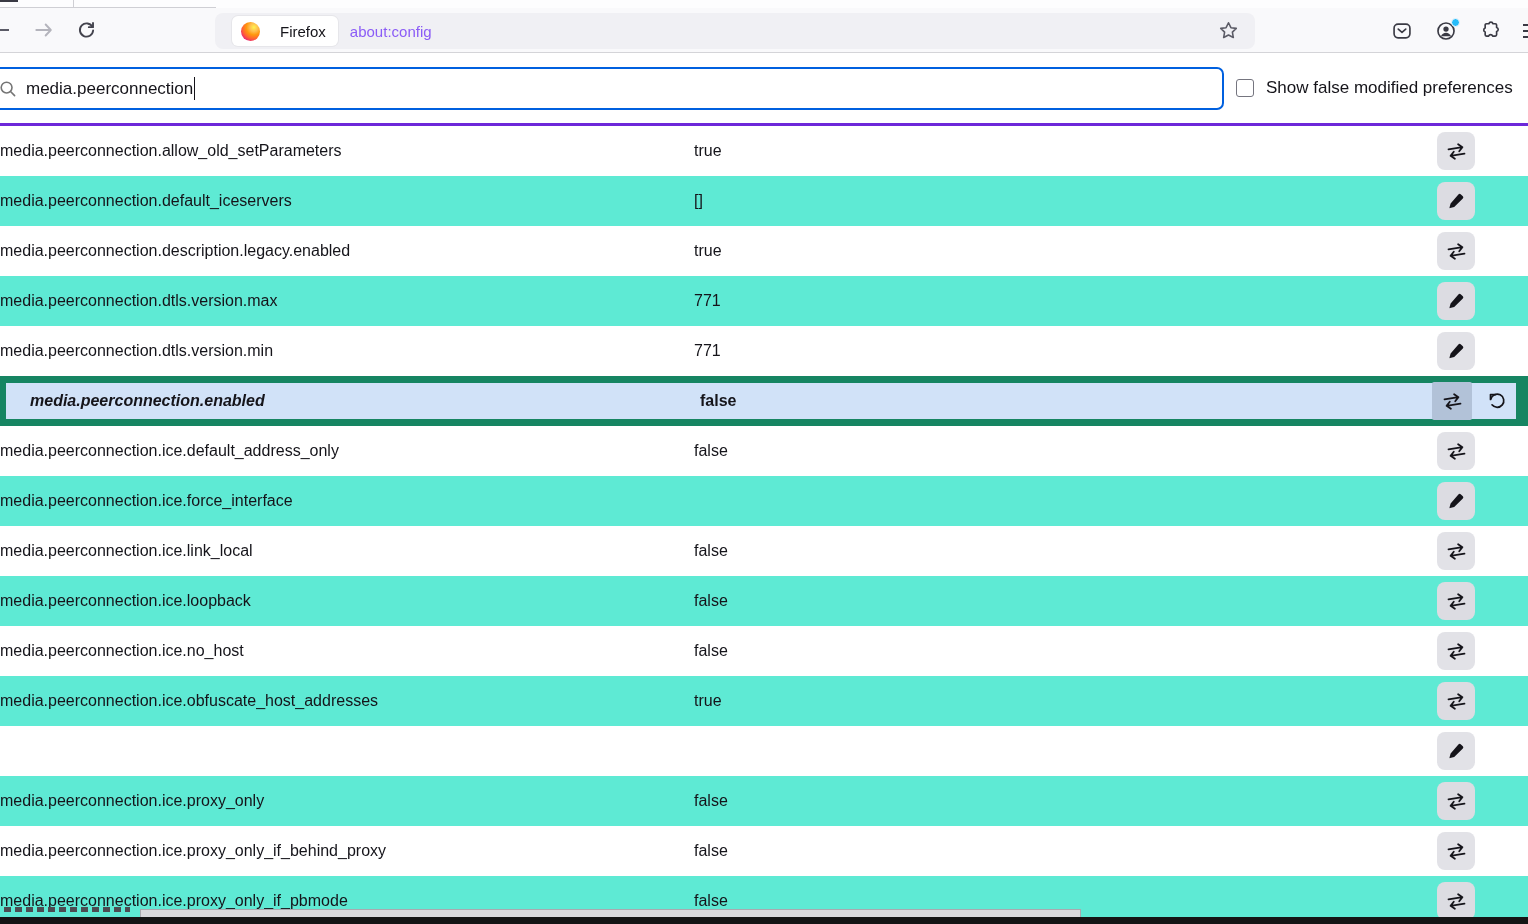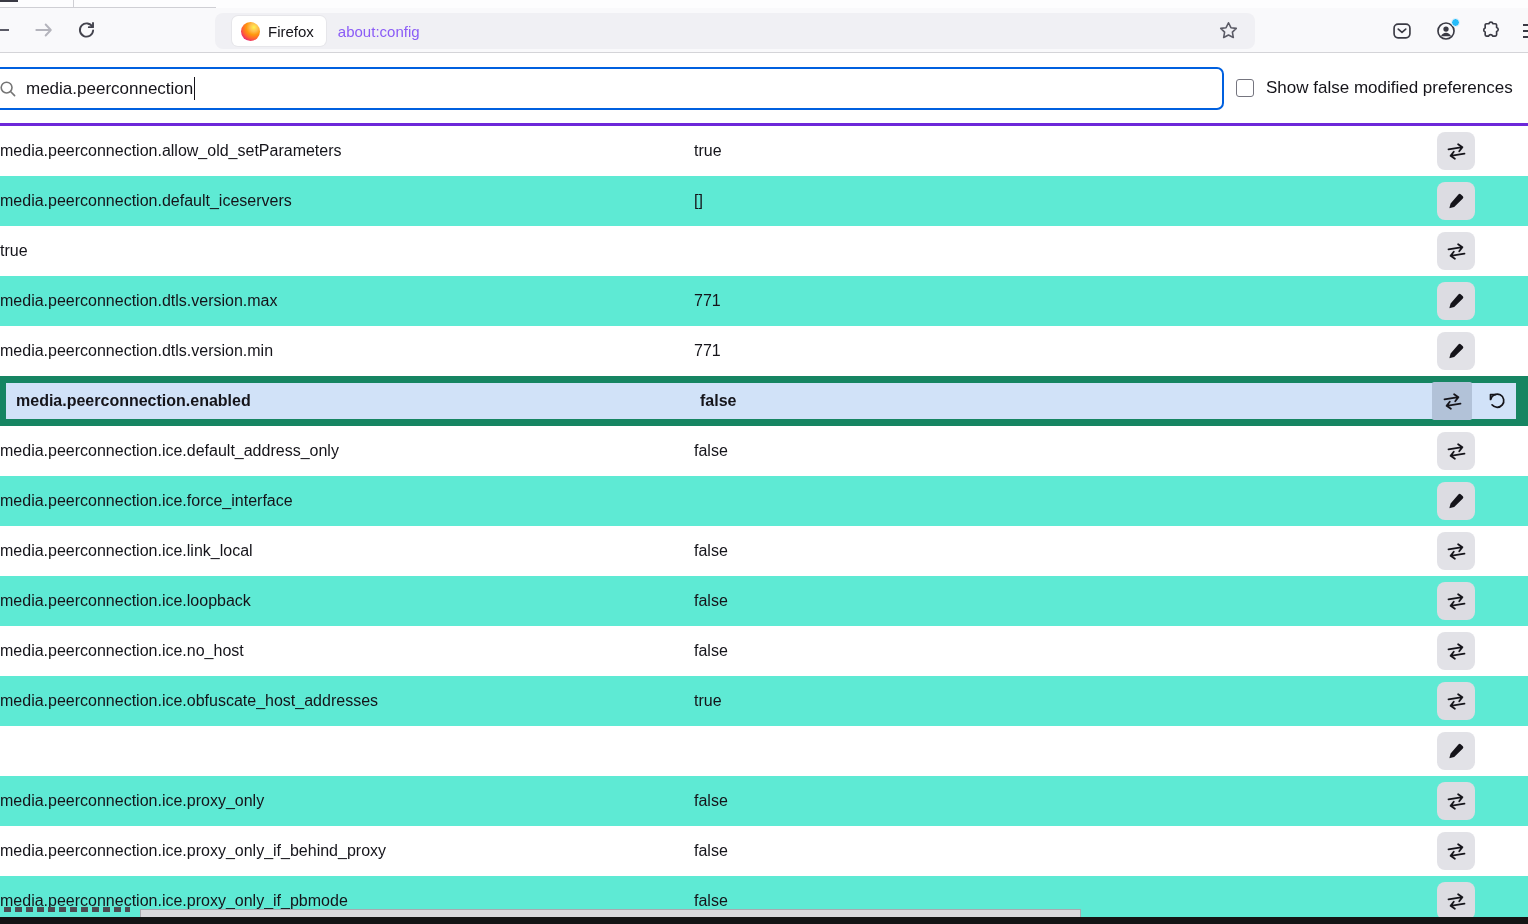--- a/index.html
+++ b/index.html
@@ -16,21 +16,21 @@
   .toolbar { height:45px; background:#f9f9fb; border-bottom:1px solid #d4d4d8;
              display:flex; align-items:center; position:relative; }
   .nav-dash { width:9px; height:2px; background:#5b5b66; margin-left:0; }
   .nav-icon { width:22px; height:22px; display:flex; align-items:center; justify-content:center; }
   .fwd { margin-left:24px; color:#b4b4bc; }
   .reload { margin-left:20px; color:#43434d; }
 
   .urlbar { position:absolute; left:215px; top:5px; width:1040px; height:36px; background:#f0f0f4;
             border-radius:8px; display:flex; align-items:center; }
   .site-chip { background:#fff; border-radius:6px; height:30px; margin-left:17px; padding:0 12px 0 9px;
-               display:flex; align-items:center; gap:8px; box-shadow:0 0 0 1px rgba(0,0,0,0.04); }
+               display:flex; align-items:center; gap:20px; box-shadow:0 0 0 1px rgba(0,0,0,0.04); }
   .fox { width:19px; height:19px; border-radius:50%;
          background:radial-gradient(circle at 68% 28%, #fff44f 0%, #ffbd4f 22%, #ff980e 40%, #ff5f36 62%, #e31587 84%, #712cb0 100%); }
   .chip-label { font-size:15px; color:#15141a; }
   .url-text { font-size:15px; margin-left:12px; color:#8b5cf6; }
   .star { position:absolute; right:16px; top:7px; color:#5b5b66; }
 
   .tb-right { position:absolute; right:0; top:0; height:45px; display:flex; align-items:center; gap:22px; padding-right:0; }
   .tbicon { width:22px; height:22px; color:#3a3a44; display:flex; align-items:center; justify-content:center; position:relative; }
   .acct-dot { position:absolute; top:-2px; right:-3px; width:9px; height:9px; border-radius:50%; background:#26bcfa; border:1.5px solid #f9f9fb; }
   .menu-sliver { width:14px; height:14px; margin-right:-9px;
@@ -56,21 +56,21 @@
   .cell.name { flex:0 0 694px; padding-left:0; font-size:16px; white-space:nowrap; overflow:hidden; }
   .cell.value { flex:1; font-size:16px; white-space:nowrap; }
   .actions { flex:0 0 91px; display:flex; align-items:center; gap:8px; }
   .btn { width:38px; height:38px; border:none; border-radius:8px; background:#e2e2e7;
          display:flex; align-items:center; justify-content:center; color:#15141a; cursor:pointer; padding:0; }
   .row.alt .btn { background:#dcdce2; }
   .btn-reset { background:transparent; }
 
   .row.highlighted { background:#168562; padding:7px 12px 7px 6px; }
   .row.highlighted .row-inner { background:#d1e2f8; font-weight:bold; }
-  .row.highlighted .cell.name { flex:0 0 694px; padding-left:10px; }
+  .row.highlighted .cell.name { flex:0 0 694px; padding-left:24px;font-style:italic; }
   .row.highlighted .actions { flex:0 0 84px; gap:6px; }
   .row.highlighted .btn-toggle { background:#b2c2d8; border-radius:2px; width:40px; }
   .row.highlighted .btn-reset { background:transparent; }
 
   
   .status-fragment { position:absolute; left:4px; top:907px; width:126px; height:9px; overflow:hidden;
       background:repeating-linear-gradient(90deg, #4c4c52 0 7px, transparent 7px 11px);
       -webkit-mask-image:linear-gradient(#000 55%, transparent 55%); mask-image:linear-gradient(#000 55%, transparent 55%); }
   .hscrollbar { position:absolute; left:140px; top:909px; width:941px; height:9px;
       background:#d9d9dc; border:1px solid #a9a9af; }
@@ -185,20 +185,21 @@
               <path d="M12.9 2.4a1.6 1.6 0 0 1 2.3 0l2.4 2.4a1.6 1.6 0 0 1 0 2.3l-9.6 9.6-4.6 1.2a.5.5 0 0 1-.6-.6l1.2-4.6z" fill="currentColor"></path>
             </svg>
         </button>
 
       </div>
     </div>
   </div>
 
   <div class="row">
     <div class="row-inner">
+      <div class="cell name">media.peerconnection.description.legacy.enabled</div>
       <div class="cell value">true</div>
       <div class="actions">
         <button class="btn btn-toggle">
           <svg width="21" height="21" viewBox="0 0 20 20" fill="none" stroke="currentColor" stroke-width="1.7" stroke-linecap="round" stroke-linejoin="round">
               <g transform="rotate(-9 10 10)">
                 <path d="M2.8 6.8h13.4M12.6 3.4l3.6 3.4-3.6 3.4"></path>
                 <path d="M17.2 13.2H3.8M7.4 9.8l-3.6 3.4 3.6 3.4"></path>
               </g>
             </svg>
         </button>

